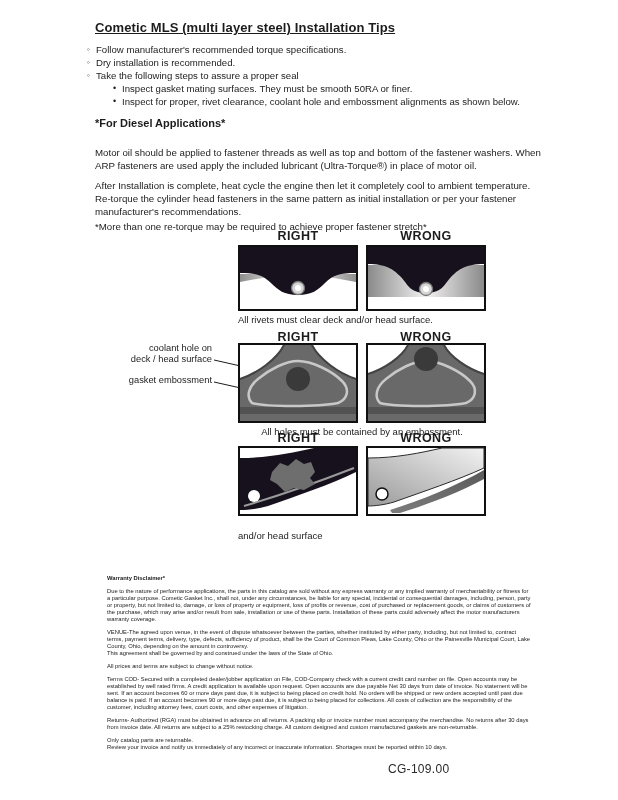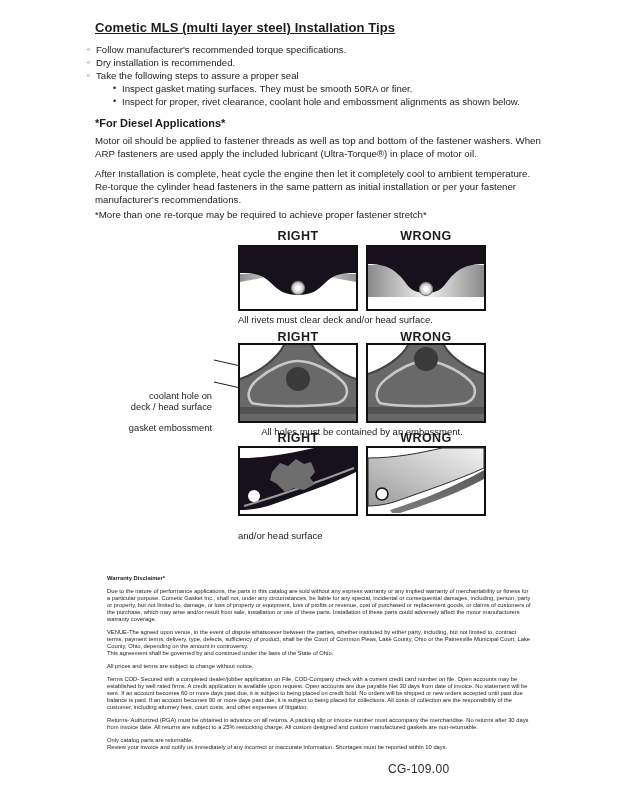--- a/index.html
+++ b/index.html
@@ -10,31 +10,31 @@
   }
   .abs{position:absolute;}
   
   .title{left:95px;top:20px;font-size:13px;font-weight:bold;text-decoration:underline;letter-spacing:.1px;}
   .bullets{left:87px;top:43px;width:470px;font-size:9.6px;line-height:13px;}
   .bullet{display:flex;}
   .bullet .mk{width:9px;flex:0 0 9px;font-size:8px;line-height:13px;}
   .bullet.sub{margin-left:26px;}
   .bullet.sub .mk{font-size:9px;}
   .diesel-h{left:95px;top:117px;font-size:11px;font-weight:bold;}
-  .para{left:95px;width:448px;font-size:9.7px;line-height:13px;}
+  .para{left:95px;width:448px;font-size:9.7px;line-height:13px;margin-top:12px;}
   .p1{top:134px;} .p2{top:167px;} .note{top:208px;}
   
   .fig-label{width:120px;text-align:center;font-size:12.5px;font-weight:bold;letter-spacing:.4px;}
   .lblL{left:238px;} .lblR{left:366px;}
   .boxL{left:238px;} .boxR{left:366px;}
   .cap{font-size:9.5px;line-height:11px;}
   .d1-lbl{top:229px;} .d1-box{top:245px;} .d1-cap{left:238px;top:314px;}
   .d2-lbl{top:330px;} .d2-box{top:343px;}
   .d2-cap{left:238px;top:426px;width:248px;text-align:center;}
-  .d2-side{left:110px;width:102px;text-align:right;font-size:9.3px;line-height:11px;margin-top:48px;}
+  .d2-side{left:110px;width:102px;text-align:right;font-size:9.3px;line-height:11px;}
   .d2-side.one{top:343px;} .d2-side.two{top:375px;text-align:right;}
   .d3-lbl{top:431px;} .d3-box{top:446px;}
   .d3-cap1{left:238px;top:519px;} .d3-cap2{left:238px;top:530px;}
   
   .legal{left:107px;top:575px;width:424px;font-size:5.8px;line-height:7px;color:#222;}
   .legal .lh{font-weight:bold;margin-bottom:6px;}
   .legal .lp{margin-bottom:6px;}
   .legal .lp0{margin-bottom:0;}
   .docnum{left:388px;top:762px;font-size:12px;letter-spacing:.3px;color:#2a2a2a;}
 </style>

